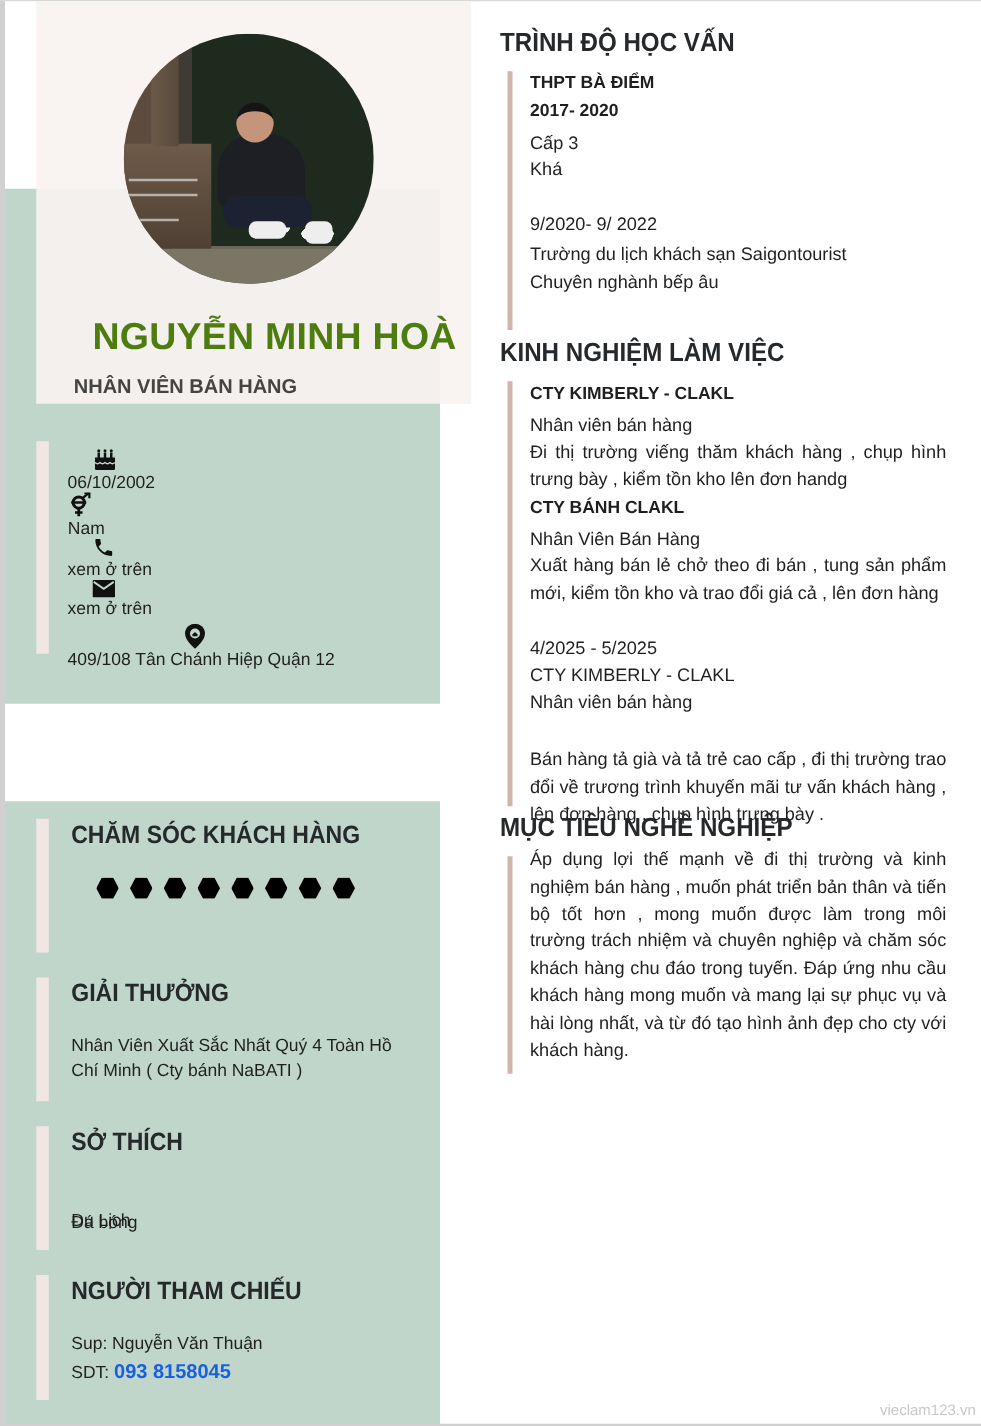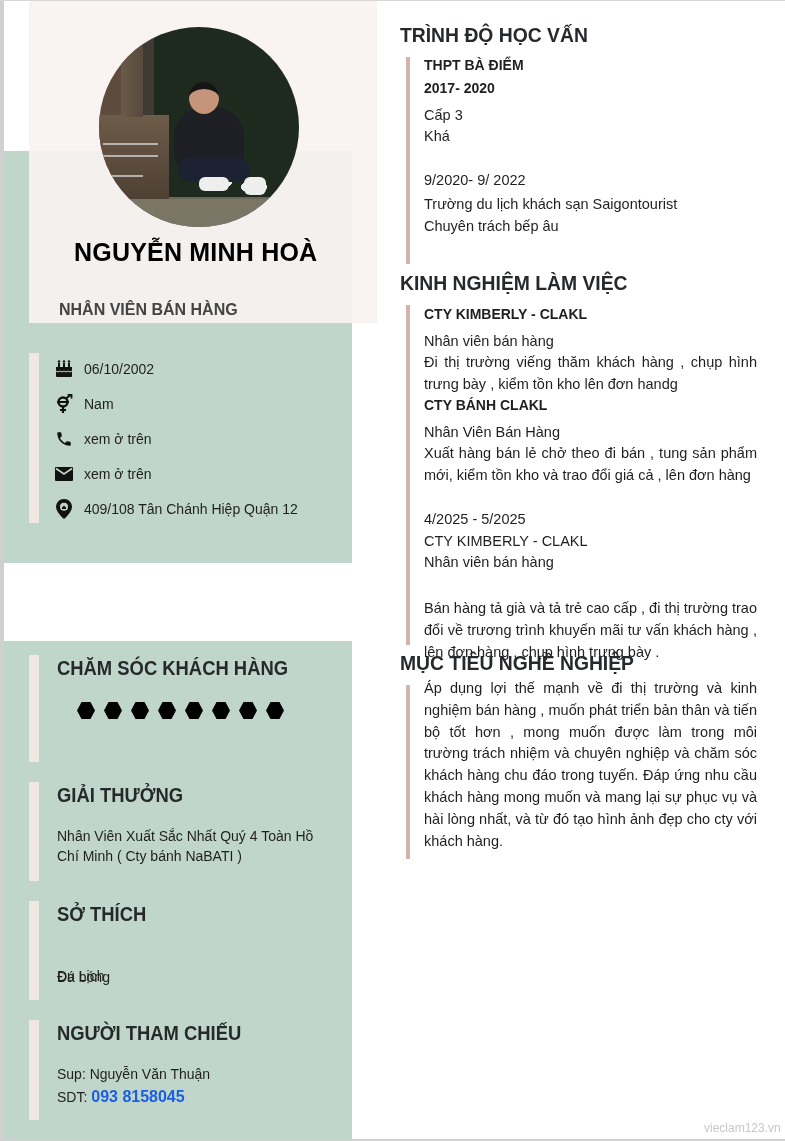--- a/index.html
+++ b/index.html
@@ -26,25 +26,25 @@
   .avatar .post { position: absolute; left: 30px; top: 0; width: 45px; height: 180px; background: linear-gradient(90deg,#6b5a48,#574a3c); }
   .avatar .sign { position: absolute; left: 0; top: 88px; width: 70px; height: 85px; background: linear-gradient(180deg,#6e5b49,#4e4034); }
   .avatar .sign-line { position: absolute; left: 4px; width: 55px; height: 2px; background: #ddd; opacity: .7; }
   .avatar .person-body { position: absolute; left: 75px; top: 80px; width: 70px; height: 60px; border-radius: 30px 30px 10px 10px; background: #1e1f24; }
   .avatar .person-legs { position: absolute; left: 80px; top: 130px; width: 70px; height: 25px; border-radius: 10px; background: #1d2233; }
   .avatar .person-head { position: absolute; left: 90px; top: 55px; width: 30px; height: 32px; border-radius: 50%; background: #c4957a; border-top: 7px solid #151515; }
   .avatar .shoe1 { position: absolute; left: 100px; top: 150px; width: 30px; height: 14px; border-radius: 6px; background: #eee; }
   .avatar .shoe2 { position: absolute; left: 145px; top: 150px; width: 22px; height: 18px; border-radius: 6px; background: #eee; }
   .avatar .ground { position: absolute; left: 0; top: 172px; width: 200px; height: 28px; background: #7a7565; }
 
-  .name { position: absolute; left: 74px; top: 238px; font-size: 25px; font-weight: bold; color: #000000; white-space: nowrap; letter-spacing: 0.2px; }
+  .name { position: absolute; left: 74px; top: 253px; font-size: 30px; font-weight: bold; color: #4d7c0f; white-space: nowrap; letter-spacing: 0.2px; }
   .job-title { position: absolute; left: 59px; top: 301px; font-size: 16px; font-weight: bold; color: #444; white-space: nowrap; }
 
   .left-bar { position: absolute; left: 29px; width: 10px; background: #f0e6e2; }
-  .info-row { position: absolute; left: 54px; display: flex; align-items: center; height: 20px; }
+  .info-row { position: absolute; left: 54px; display: flex; align-items: center; height: 20px; flex-direction: column; }
   .info-row .ic { width: 20px; height: 20px; margin-right: 10px; display: flex; align-items: center; justify-content: center; }
   .info-row .txt { font-size: 14px; color: #1f1f1f; white-space: nowrap; }
 
   .lsec-title { position: absolute; left: 57px; font-size: 20px; font-weight: bold; color: #26292c; white-space: nowrap; transform: scaleX(0.92); transform-origin: left center; }
   .lsec-text { position: absolute; left: 57px; font-size: 14px; line-height: 20px; color: #1f1f1f; width: 270px; }
 
   .hex-row { position: absolute; left: 77px; top: 702px; display: flex; gap: 9px; }
   .hex { width: 18px; height: 17px; background: #000; clip-path: polygon(25% 0,75% 0,100% 50%,75% 100%,25% 100%,0 50%); }
 
   .rsec-title { position: absolute; left: 400px; font-size: 21px; font-weight: bold; color: #26292c; white-space: nowrap; transform: scaleX(0.92); transform-origin: left center; }
@@ -174,21 +174,21 @@
 <div class="lsec-text" style="top:1087px"><span>SDT: </span><span class="phone-link">093 8158045</span></div>
 
 <div class="rsec-title" style="top:23px">TRÌNH ĐỘ HỌC VẤN</div>
 <div class="rbar" style="top:57px;height:207px"></div>
 <div class="rline" style="top:57px;font-weight:bold;font-size:14px">THPT BÀ ĐIỂM</div>
 <div class="rline" style="top:80px;font-weight:bold;font-size:14px">2017- 2020</div>
 <div class="rline" style="top:107px">Cấp 3</div>
 <div class="rline" style="top:128px">Khá</div>
 <div class="rline" style="top:172px">9/2020- 9/ 2022</div>
 <div class="rline" style="top:196px">Trường du lịch khách sạn Saigontourist</div>
-<div class="rline" style="top:218px">Chuyên trách bếp âu</div>
+<div class="rline" style="top:218px">Chuyên nghành bếp âu</div>
 
 <div class="rsec-title" style="top:271px">KINH NGHIỆM LÀM VIỆC</div>
 <div class="rbar" style="top:305px;height:340px"></div>
 <div class="rline" style="top:306px;font-weight:bold;font-size:14px">CTY KIMBERLY - CLAKL</div>
 <div class="rline" style="top:333px">Nhân viên bán hàng</div>
 <div class="rpara" style="top:352px">Đi thị trường viếng thăm khách hàng , chụp hình trưng bày , kiểm tồn kho lên đơn handg</div>
 <div class="rline" style="top:397px;font-weight:bold;font-size:14px">CTY BÁNH CLAKL</div>
 <div class="rline" style="top:424px">Nhân Viên Bán Hàng</div>
 <div class="rpara" style="top:443px">Xuất hàng bán lẻ chở theo đi bán , tung sản phẩm mới, kiểm tồn kho và trao đổi giá cả , lên đơn hàng</div>
 <div class="rline" style="top:511px">4/2025 - 5/2025</div>

